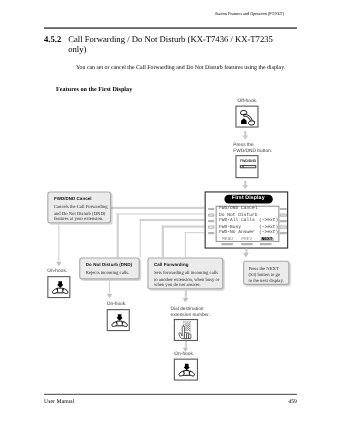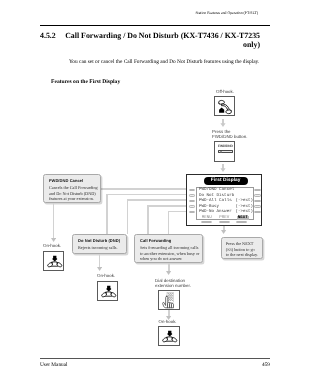--- a/index.html
+++ b/index.html
@@ -3,21 +3,21 @@
 <meta charset="utf-8">
 <style>
   html,body{margin:0;padding:0;}
   *{-webkit-font-smoothing:antialiased;text-rendering:geometricPrecision;}
   body{width:300px;height:388px;background:#ffffff;font-family:"Liberation Serif",serif;color:#000;overflow:hidden;}
   .page{position:relative;width:300px;height:388px;}
   
   .hdr{position:absolute;right:42px;top:10.5px;font-size:3.8px;color:#000;}
   .hdr-rule{position:absolute;left:40px;top:24.5px;width:230px;height:1.2px;background:#000;}
   .sec-num{position:absolute;left:40px;top:30.5px;font-size:7.85px;font-weight:bold;}
-  .sec-title{position:absolute;left:62px;top:30.5px;width:198px;font-size:7.85px;font-weight:bold;line-height:9.6px;text-align:right;}
+  .sec-title{position:absolute;left:62px;top:30.5px;width:198px;font-size:7.85px;font-weight:normal;line-height:9.6px;}
   .intro{position:absolute;left:69px;top:59px;font-size:5.35px;}
   .subhead{position:absolute;left:51px;top:78.5px;font-size:5.6px;font-weight:bold;}
   
   .ftr-rule{position:absolute;left:40px;top:358px;width:230px;height:0.9px;background:#555;}
   .ftr-l{position:absolute;left:40px;top:362px;font-size:5.3px;}
   .ftr-r{position:absolute;right:30px;top:362px;font-size:5.3px;}
 
   
   .diagram{position:absolute;left:0;top:0;width:300px;height:388px;}
   .cap{position:absolute;font-family:"Liberation Sans",sans-serif;font-size:4.4px;color:#3a3a3a;line-height:5.8px;white-space:nowrap;}

